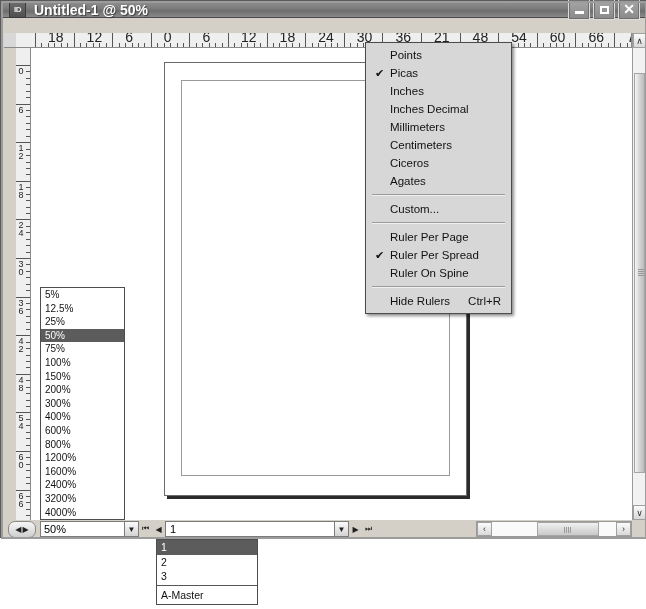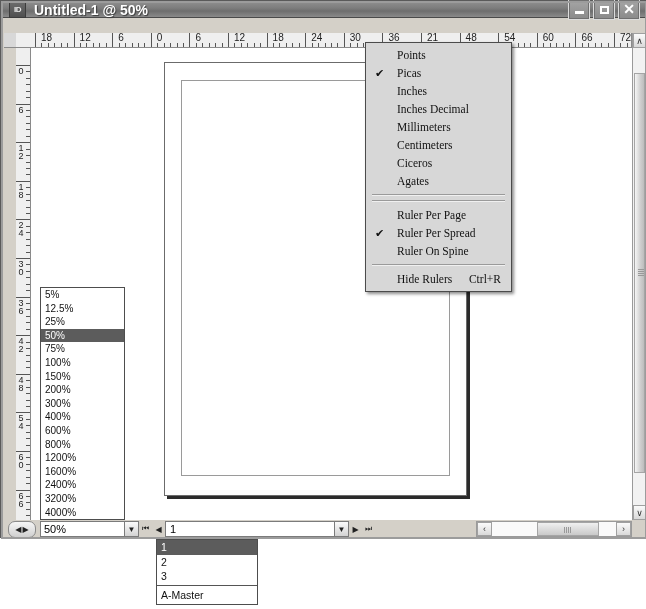--- a/index.html
+++ b/index.html
@@ -54,21 +54,21 @@
 
   
   .hruler{
     position:absolute;left:15px;top:32px;width:616px;height:15px;
     background:#efefef;border-bottom:1px solid #8a8a8a;border-right:1px solid #8a8a8a;
     box-sizing:border-box;overflow:hidden;
   }
   .hruler .tick{position:absolute;bottom:0;width:1px;background:#555;}
   .hruler .tickL{height:14px;}
   .hruler .tickS{height:4px;}
-  .hruler .lbl{position:absolute;top:0px;font-size:10px;color:#222;line-height:9px;padding-left:6px;}
+  .hruler .lbl{position:absolute;top:0px;font-size:14px;color:#222;line-height:9px;padding-left:13px;}
   .vruler{
     position:absolute;left:15px;top:47px;width:15px;height:472px;
     background:#efefef;border-right:1px solid #8a8a8a;
     box-sizing:border-box;overflow:hidden;
   }
   .vruler .tick{position:absolute;right:0;height:1px;background:#555;}
   .vruler .tickL{width:14px;}
   .vruler .tickS{width:4px;}
   .vruler .lbl{position:absolute;left:1px;font-size:9px;color:#222;width:8px;line-height:8px;text-align:center;}
   .corner-box{
@@ -190,21 +190,21 @@
 
   
   .ctx-menu{
     position:absolute;left:365px;top:42px;width:147px;
     background:#d7d7d7;border:1px solid #4b4b4b;
     box-shadow:2px 2px 3px rgba(0,0,0,0.45);
     box-sizing:border-box;z-index:60;padding:3px 0;
   }
   .ctx-item{
     height:18px;line-height:18px;font-size:11.5px;color:#111;
-    padding-left:31px;position:relative;white-space:nowrap;font-family:Liberation Serif, serif;
+    padding-left:24px;position:relative;white-space:nowrap;
   }
   .ctx-item .chk{position:absolute;left:9px;top:0;font-size:11px;color:#111;}
   .ctx-item .shortcut{position:absolute;right:10px;top:0;font-size:11.5px;color:#111;}
   .ctx-sep{height:1px;background:#9a9a9a;margin:4px 6px 4px 6px;border-bottom:1px solid #f0f0f0;}
 
   
   .page-list{
     position:absolute;left:156px;top:539px;width:102px;
     background:#ffffff;border:1px solid #4d4d4d;box-sizing:border-box;z-index:50;
   }
@@ -508,20 +508,21 @@
 <div class="ctx-menu" id="ctx-menu">
     <div class="ctx-item"><span>Points</span></div>
     <div class="ctx-item"><span class="chk">✔</span><span>Picas</span></div>
     <div class="ctx-item"><span>Inches</span></div>
     <div class="ctx-item"><span>Inches Decimal</span></div>
     <div class="ctx-item"><span>Millimeters</span></div>
     <div class="ctx-item"><span>Centimeters</span></div>
     <div class="ctx-item"><span>Ciceros</span></div>
     <div class="ctx-item"><span>Agates</span></div>
     <div class="ctx-sep"></div>
+    <div class="ctx-item"><span>Custom...</span></div>
     <div class="ctx-sep"></div>
     <div class="ctx-item"><span>Ruler Per Page</span></div>
     <div class="ctx-item"><span class="chk">✔</span><span>Ruler Per Spread</span></div>
     <div class="ctx-item"><span>Ruler On Spine</span></div>
     <div class="ctx-sep"></div>
     <div class="ctx-item"><span>Hide Rulers</span><span class="shortcut">Ctrl+R</span></div>
   </div>
 
 <div class="page-list" id="page-list">
     <div class="pi sel">1</div>

